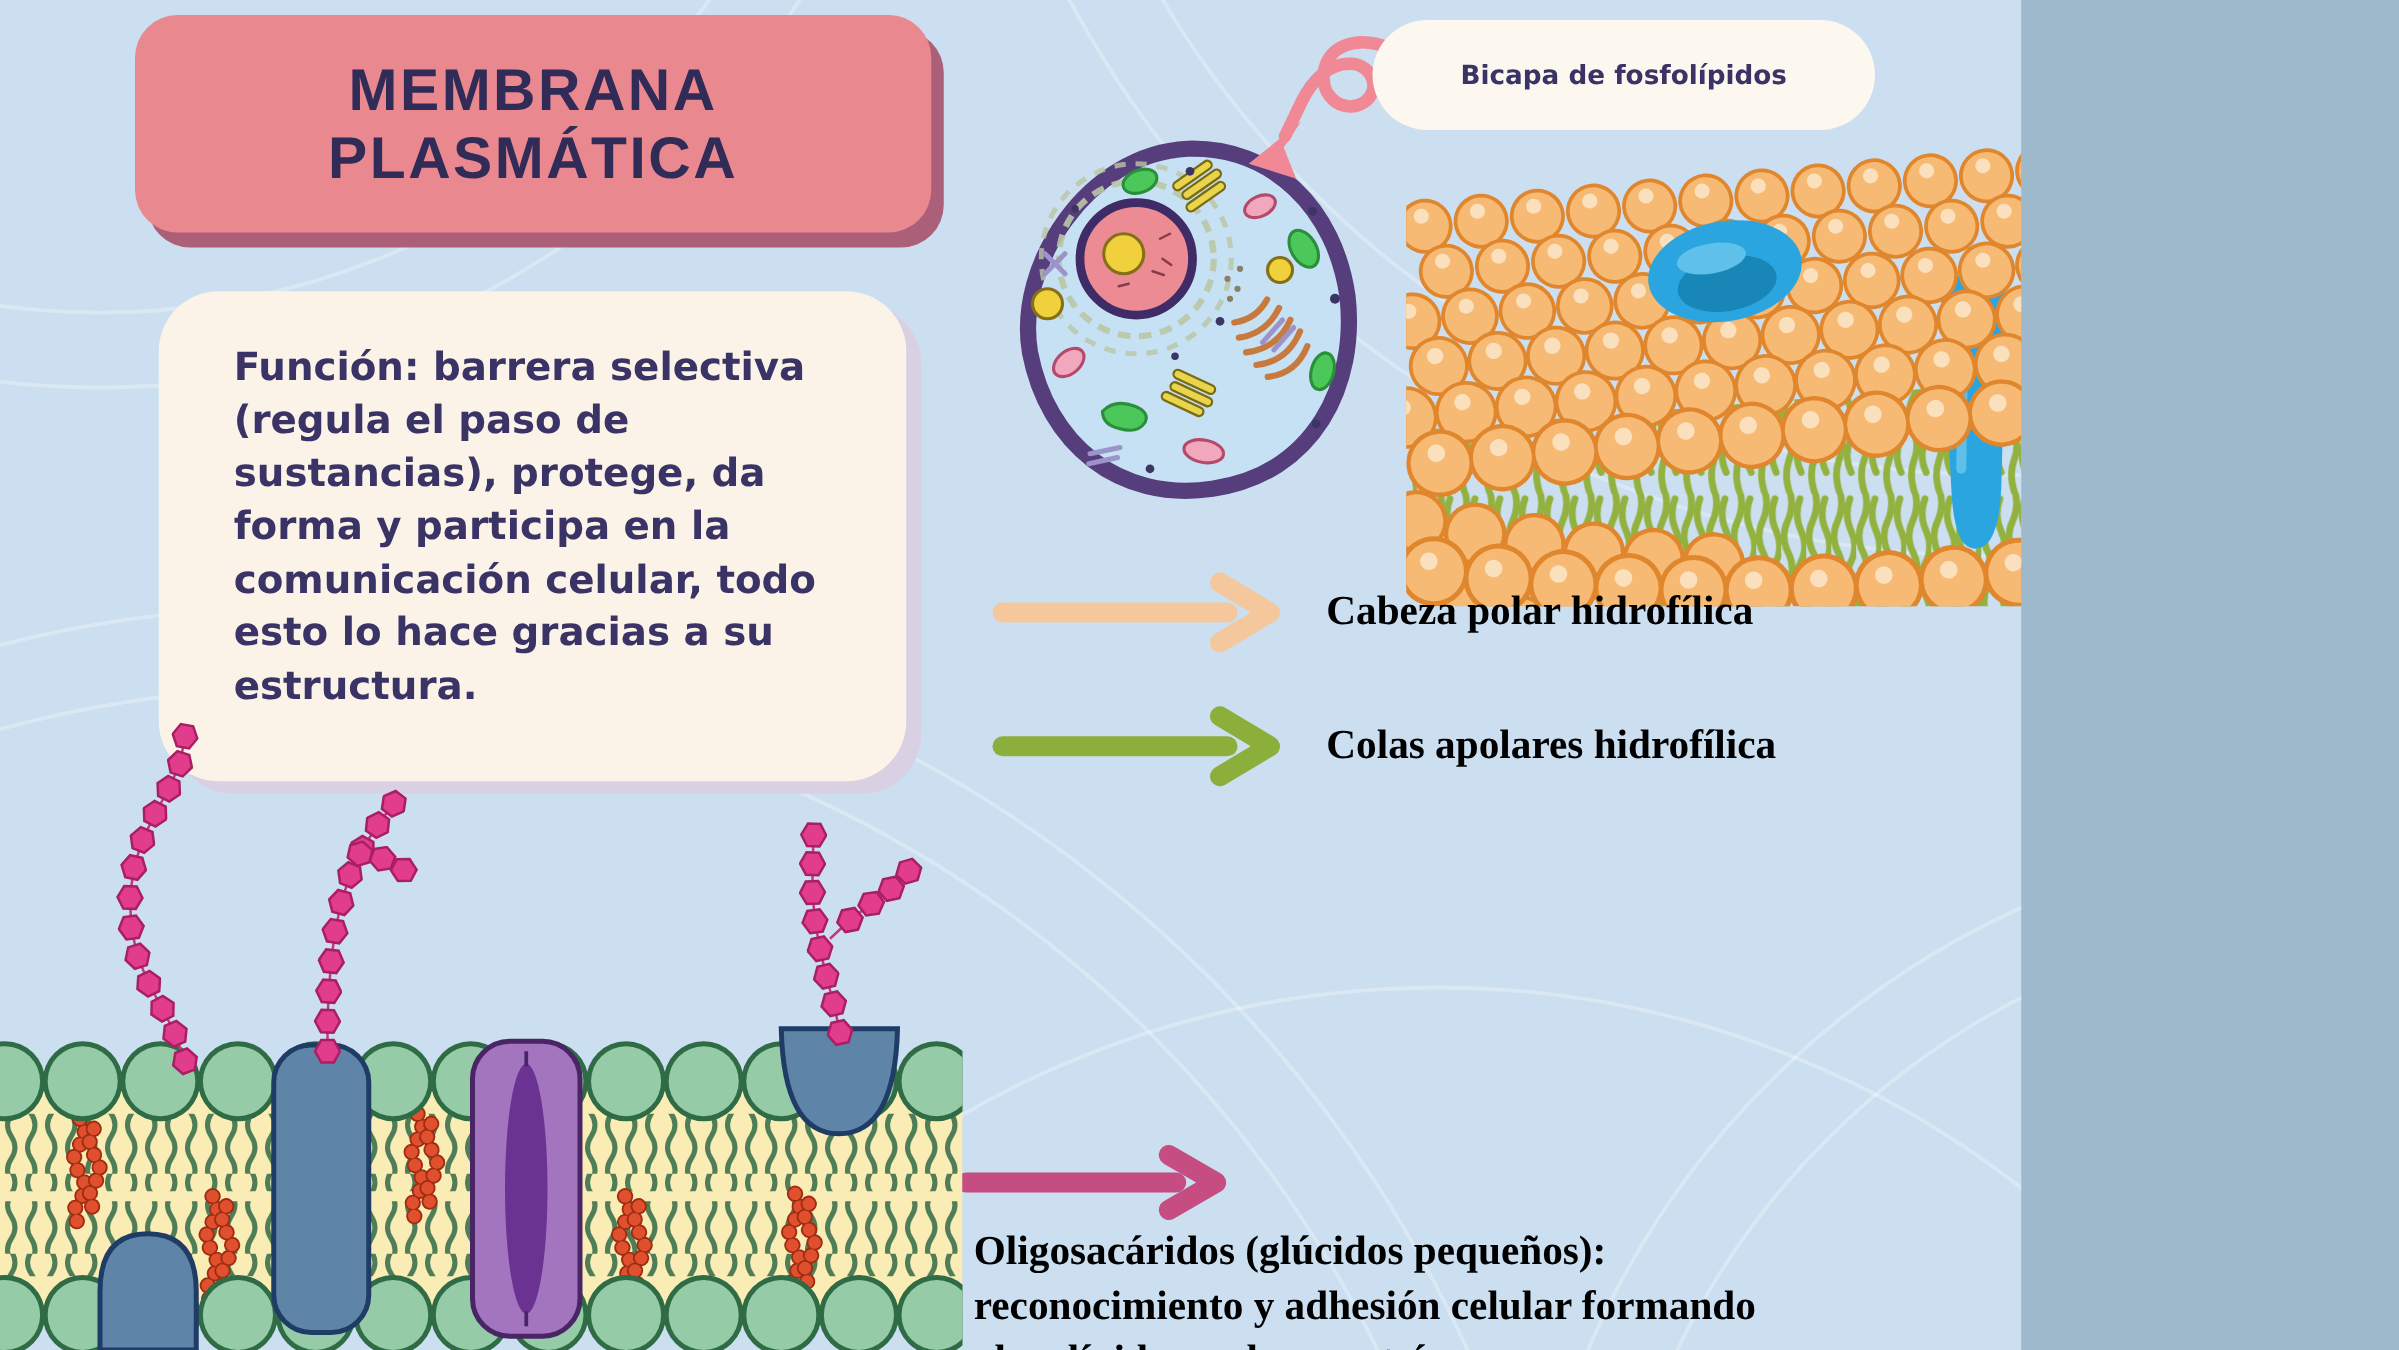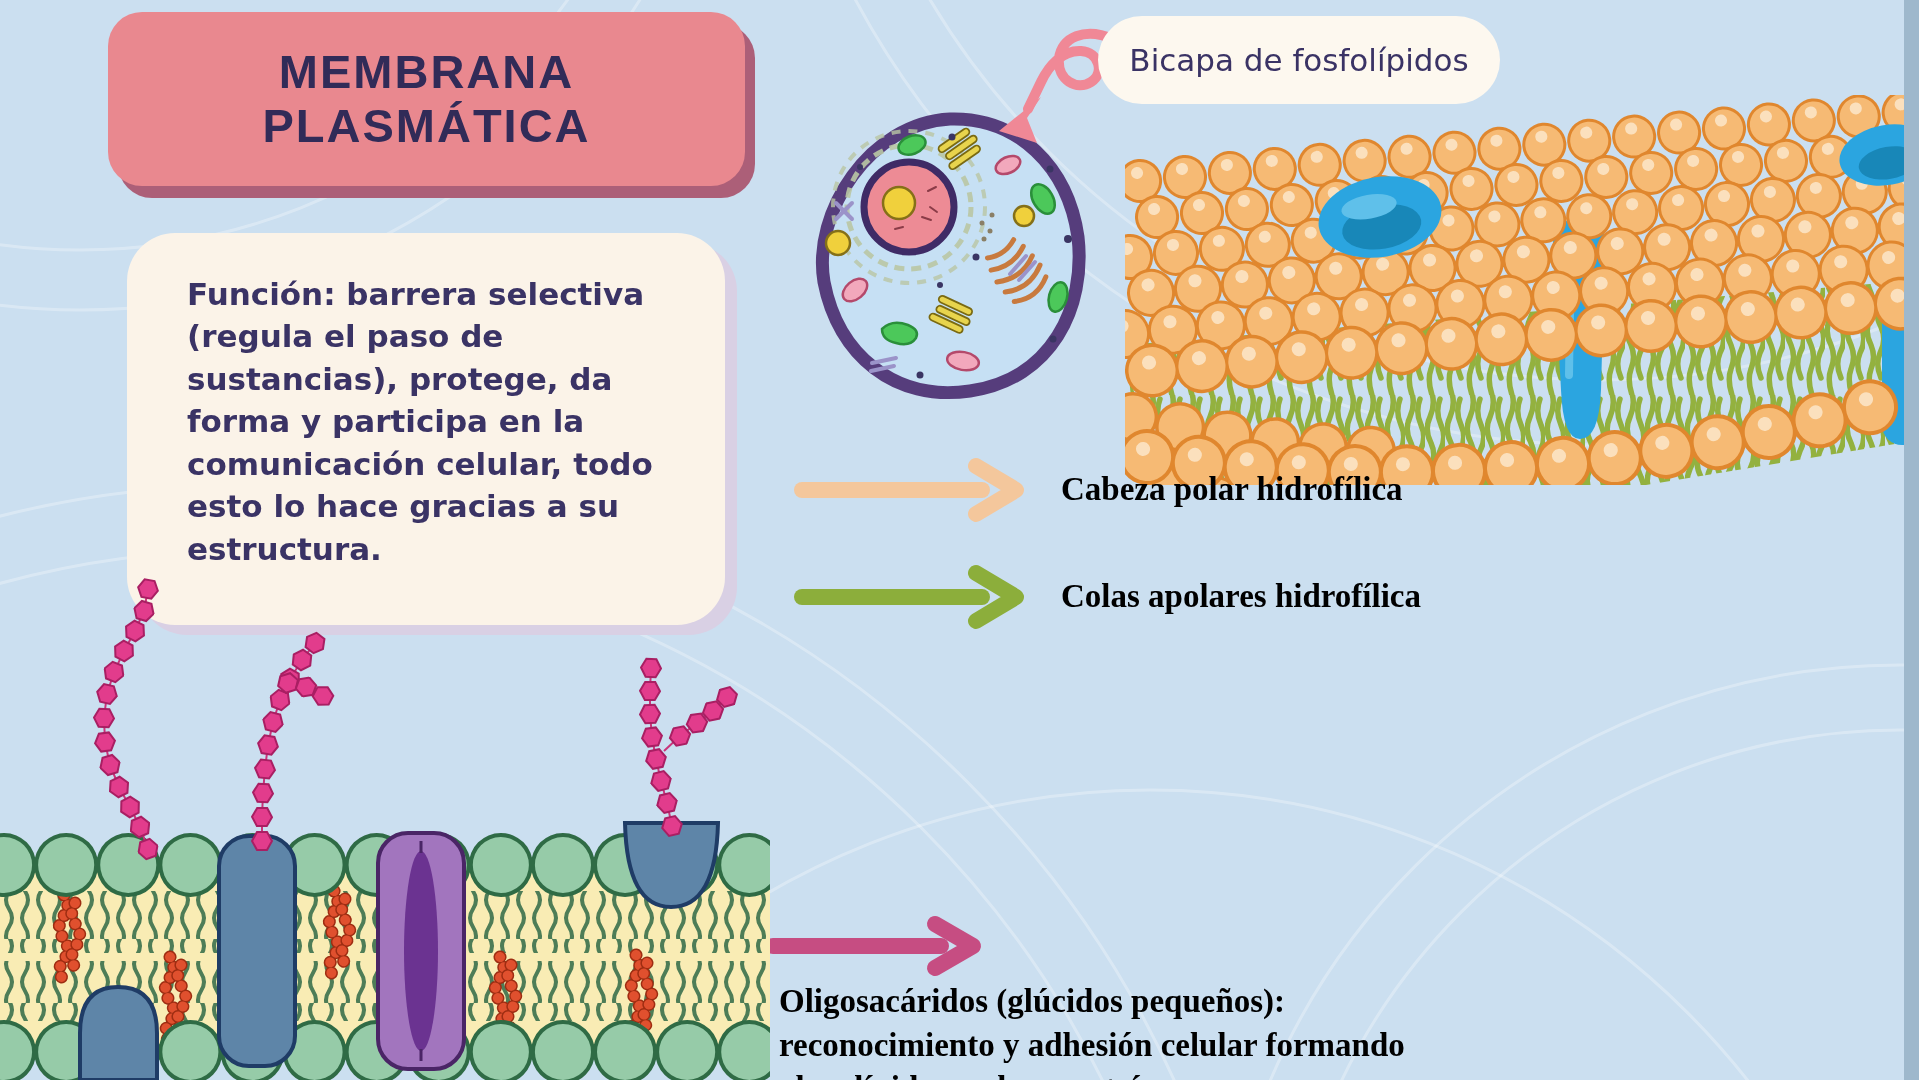--- a/index.html
+++ b/index.html
@@ -1,32 +1,32 @@
 <!DOCTYPE html>
 <html><head>
 <meta charset="utf-8">
 <style>
   html,body{margin:0;padding:0;background:#9eb8cc;}
-  .canvas{position:relative;width:1904px;height:1080px;background:#CBDFF0;overflow:hidden;
+  .canvas{position:relative;width:1617px;height:1080px;background:#CBDFF0;overflow:hidden;
           font-family:"DejaVu Sans",sans-serif;}
   .abs{position:absolute;}
   svg{display:block;}
   
   .title-box{left:108px;top:12px;width:637px;height:174px;background:#E9888F;border-radius:34px;
              box-shadow:10px 12px 0 #AC5F78;display:flex;align-items:center;justify-content:center;}
   .title-text{font-family:"Liberation Sans",sans-serif;font-weight:bold;font-size:47px;line-height:1.15;
               letter-spacing:2px;color:#312B58;text-align:center;white-space:pre-line;}
   
   .function-box{left:127px;top:233px;width:598px;height:392px;background:#FBF3E8;border-radius:48px;
                 box-shadow:12px 10px 0 #D9D0E4;box-sizing:border-box;padding:40px 60px;}
   .function-text{font-size:31px;font-weight:bold;color:#3A3365;line-height:1.37;white-space:pre-line;}
   
   .pill{left:1098px;top:16px;width:402px;height:88px;background:#FDF8EF;border-radius:44px;
         display:flex;align-items:center;justify-content:center;}
-  .pill-text{font-size:31px;font-weight:normal;color:#3A3365;}
+  .pill-text{font-size:21px;font-weight:bold;color:#3A3365;}
   
   .row{position:absolute;display:flex;align-items:center;}
   .row .lbl{font-size:33px;font-weight:bold;color:#000000;margin-left:16px;line-height:1.32;white-space:pre-line;font-family:Liberation Serif, serif;}
   .row.multi{align-items:flex-start;}
   .r1{left:790px;top:456px;}
   .r2{left:790px;top:563px;}
   .r3{left:744px;top:670px;}
   .r4{left:744px;top:750px;}
   .r4 svg{margin-top:14px;}
   .r5{left:763px;top:896px;flex-direction:column;}

